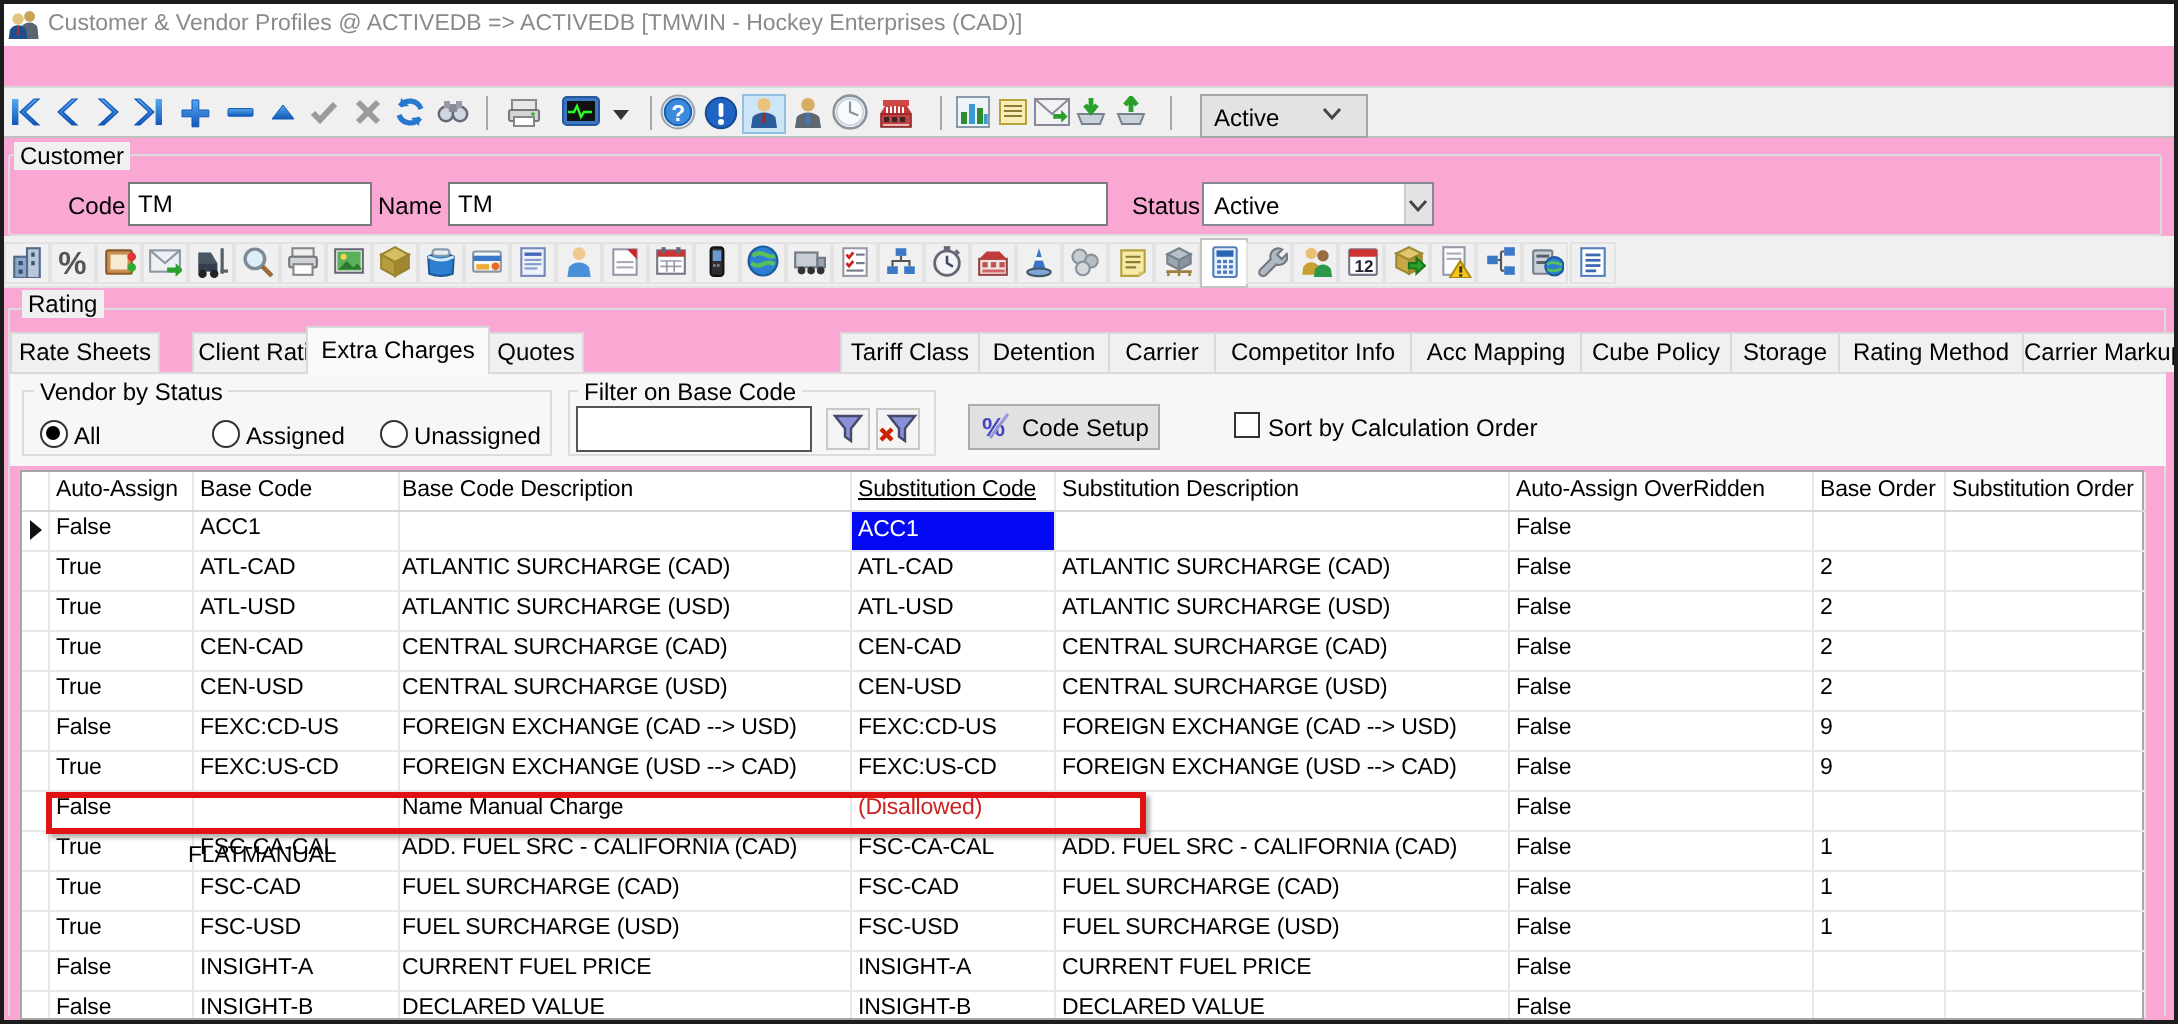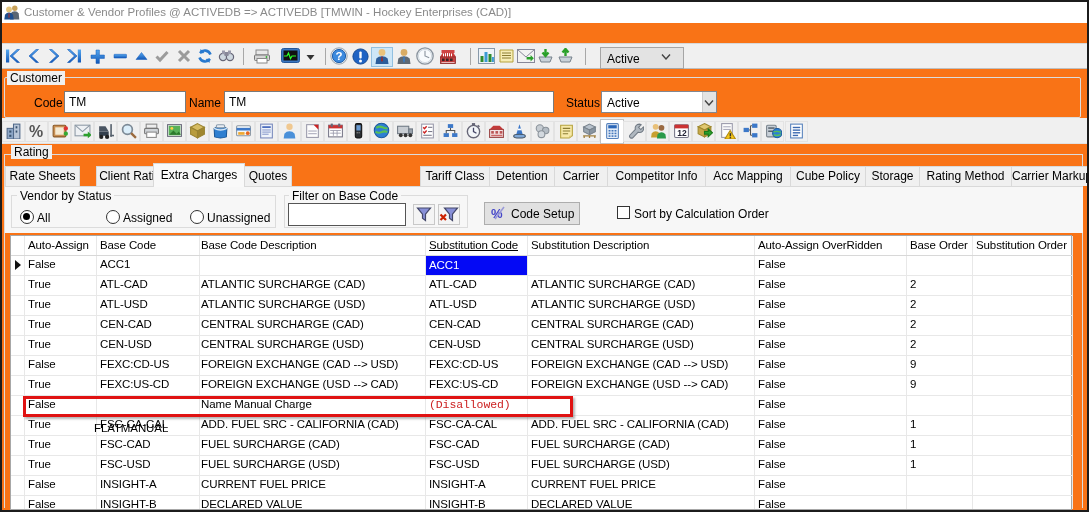--- a/index.html
+++ b/index.html
@@ -1,18 +1,18 @@
 <!DOCTYPE html>
 <html><head>
 <meta charset="utf-8">
 <style>
 * { margin:0; padding:0; box-sizing:border-box; }
 html,body { width:1089px; height:512px; overflow:hidden; }
 body { font-family:"Liberation Sans", sans-serif; font-size:12px; color:#000; background:#fff; }
-#win { position:absolute; left:0; top:0; width:1089px; height:512px; background:#f97316; overflow:hidden; }
+#win { position:absolute; left:0; top:0; width:1089px; height:512px; background:#f9a8d4; overflow:hidden; }
 .wb { position:absolute; background:#1c1c1c; z-index:60; }
 .abs { position:absolute; }
 #titlebar { left:0; top:0; width:1089px; height:23px; background:#fff; }
 #title-txt { left:24px; top:6px; color:#8a8a8a; font-size:11.5px; white-space:nowrap; }
 #menubar { left:0; top:23px; width:1089px; height:20px; background:#fff; }
 .mi { position:absolute; top:3px; color:#1b1b1b; font-size:12px; }
 #toolbar1 { left:0; top:43px; width:1089px; height:26px; background:#f0f0f0; border-top:1px solid #d8d8d8; border-bottom:1px solid #bfbfbf; }
 .tsep { position:absolute; top:4px; width:1px; height:17px; background:#a8a8a8; }
 #custgrp { left:4px; top:77px; width:1077px; height:41px; border:1px solid #dcdcdc; border-radius:2px; }
 #custlabel { left:7px; top:71px; background:#f0f0f0; padding:0 3px; font-size:12px; }
@@ -553,21 +553,21 @@
 <div class="cell" style="left:89px;top:142px;">FEXC:US-CD</div>
 <div class="cell" style="left:190px;top:142px;">FOREIGN EXCHANGE (USD --&gt; CAD)</div>
 <div class="cell" style="left:418px;top:142px;">FEXC:US-CD</div>
 <div class="cell" style="left:520px;top:142px;">FOREIGN EXCHANGE (USD --&gt; CAD)</div>
 <div class="cell" style="left:747px;top:142px;">False</div>
 <div class="cell" style="left:899px;top:142px;">9</div>
 <div class="gl" style="left:0;top:179px;width:1062px;height:1px"></div>
 <div class="cell" style="left:17px;top:162px;">False</div>
 <div class="cell" style="left:83px;top:162px;margin-top:24px;">FLATMANUAL</div>
 <div class="cell" style="left:190px;top:162px;">Name Manual Charge</div>
-<div class="cell" style="left:418px;top:162px;color:#cc2222;font-family:Liberation Mono, monospace;">(Disallowed)</div>
+<div class="cell" style="left:418px;top:162px;color:#cc2222;">(Disallowed)</div>
 <div class="cell" style="left:747px;top:162px;">False</div>
 <div class="gl" style="left:0;top:199px;width:1062px;height:1px"></div>
 <div class="cell" style="left:17px;top:182px;">True</div>
 <div class="cell" style="left:89px;top:182px;">FSC-CA-CAL</div>
 <div class="cell" style="left:190px;top:182px;">ADD. FUEL SRC - CALIFORNIA (CAD)</div>
 <div class="cell" style="left:418px;top:182px;">FSC-CA-CAL</div>
 <div class="cell" style="left:520px;top:182px;">ADD. FUEL SRC - CALIFORNIA (CAD)</div>
 <div class="cell" style="left:747px;top:182px;">False</div>
 <div class="cell" style="left:899px;top:182px;">1</div>
 <div class="gl" style="left:0;top:219px;width:1062px;height:1px"></div>

